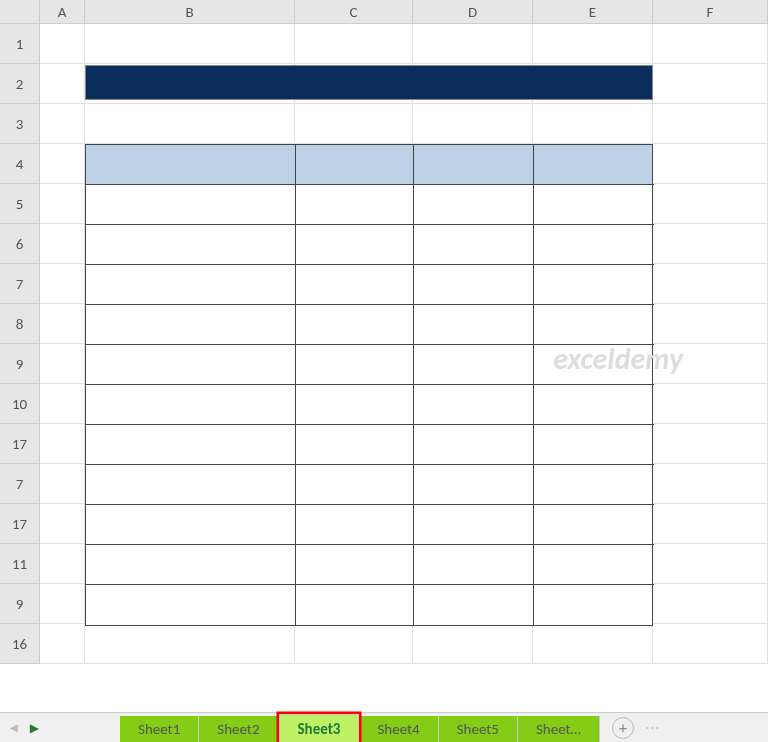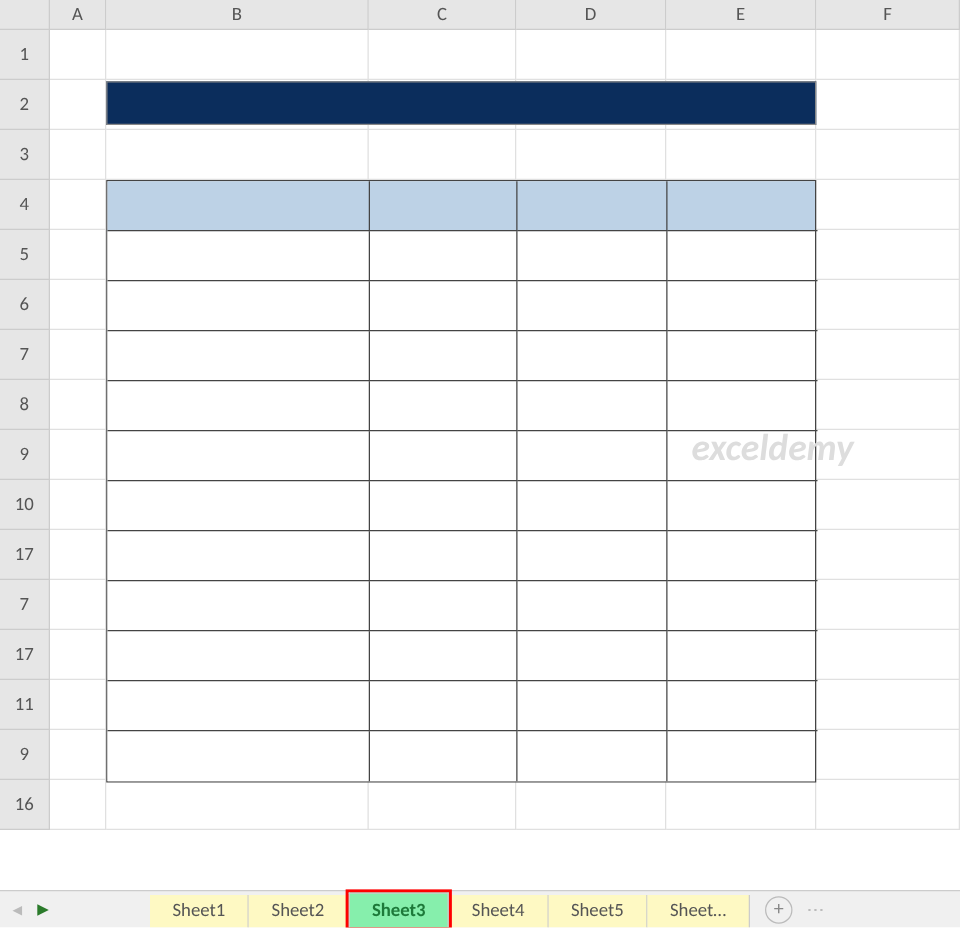--- a/index.html
+++ b/index.html
@@ -144,31 +144,31 @@
       color: #2a7a2a;
       font-size: 12px;
     }
     .sheet-tabs {
       display: flex;
       align-items: flex-end;
       height: 100%;
     }
     .sheet-tab {
       padding: 5px 18px;
-      background: #fef9c3;
+      background: #84cc16;
       border-right: 1px solid #ccc;
       color: #555;
       font-size: 15px;
       cursor: pointer;
       height: 26px;
       display: flex;
       align-items: center;
     }
     .sheet-tab.active {
-      background: #86efac;
+      background: #bef264;
       color: #1d7a3a;
       font-weight: bold;
       border-top: 1px solid #ccc;
       border-left: 1px solid #ccc;
       height: 28px;
       box-shadow: 0 0 0 2.5px #ff0000;
       position: relative;
       z-index: 2;
     }
     .new-sheet-btn {

